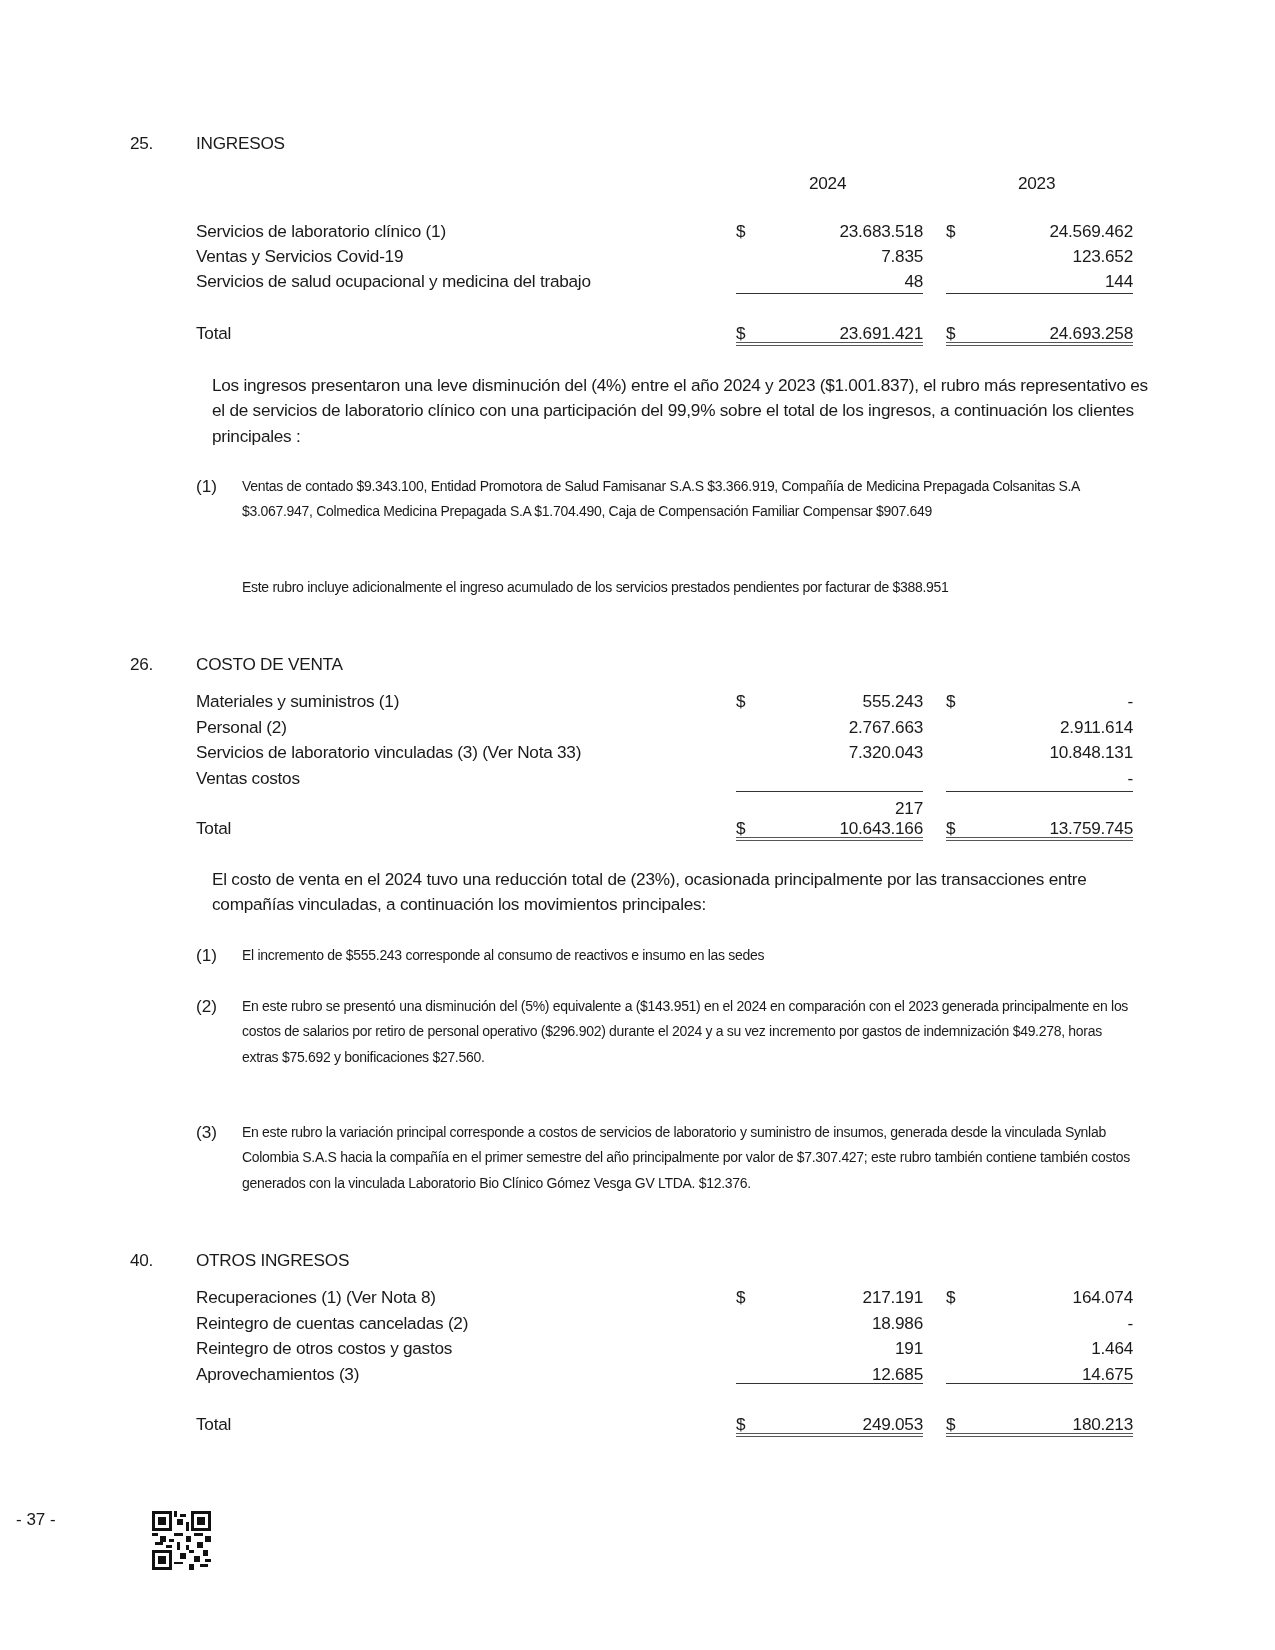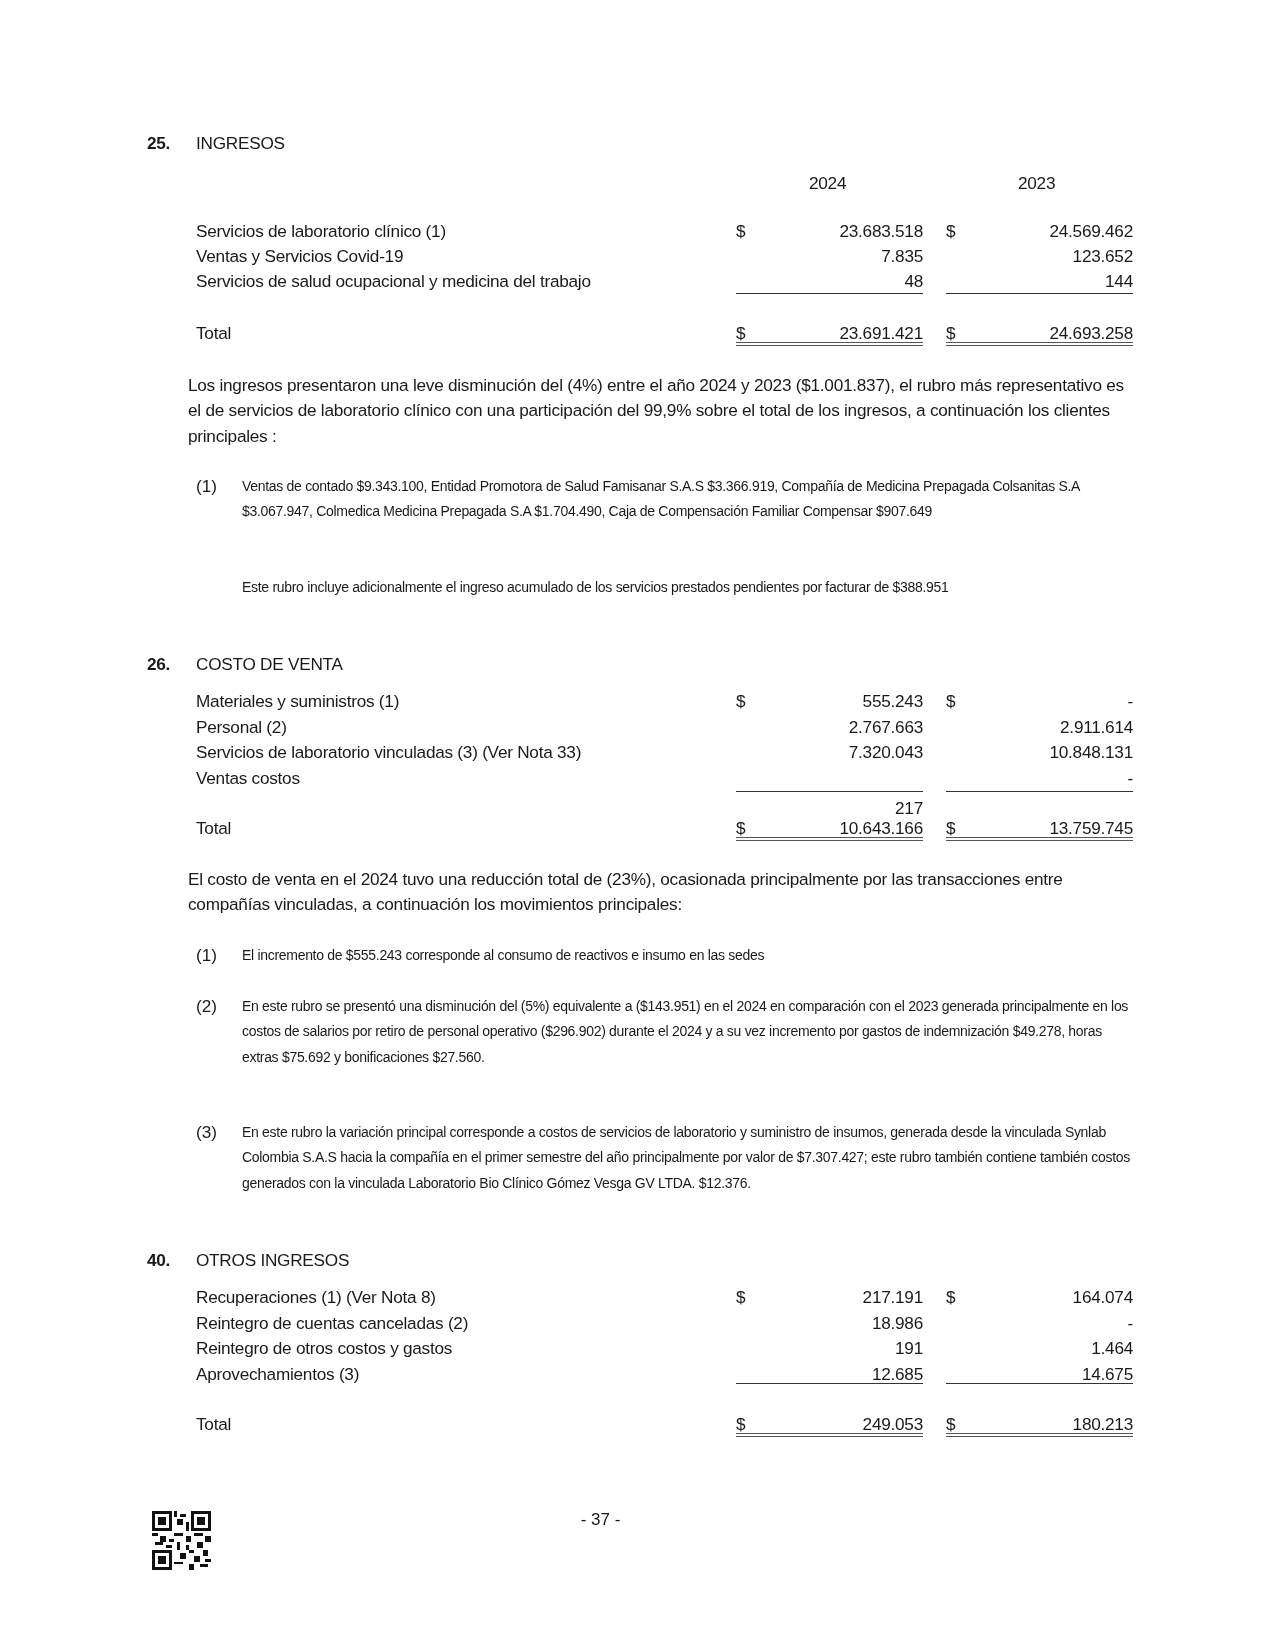--- a/index.html
+++ b/index.html
@@ -1,34 +1,34 @@
 <!DOCTYPE html>
 <html><head>
 <meta charset="utf-8">
 <style>
   html, body { margin:0; padding:0; background:#ffffff; }
   body { width:1275px; height:1650px; position:relative; overflow:hidden;
          font-family:"Liberation Sans", sans-serif; color:#1a1a1a; }
   .abs { position:absolute; white-space:nowrap; }
   .txt { font-size:17.2px; letter-spacing:-0.25px; line-height:25.4px; }
-  .sec-num { left:147px;font-weight:bold; }
+  .sec-num { left:130px; }
   .sec-title { left:196px; }
   .lbl { left:196px; }
   .cur1 { left:736px; }
   .val1 { left:736px; width:187px; text-align:right; }
   .cur2 { left:946px; }
   .val2 { left:946px; width:187px; text-align:right; }
   .yr { font-weight:normal; }
   .uline { position:absolute; height:0; border-top:1.3px solid #333; }
   .dline { position:absolute; height:2px; border-top:1.2px solid #555; border-bottom:1.2px solid #555; }
-  .para { position:absolute; left:188px; width:940px; font-size:17.2px; letter-spacing:-0.25px; line-height:25.4px; white-space:normal; }
+  .para { position:absolute; left:212px; width:940px; font-size:17.2px; letter-spacing:-0.25px; line-height:25.4px; white-space:normal; }
   .item-num { position:absolute; left:196px; font-size:17.2px; line-height:25.4px; }
   .item-text { position:absolute; left:242px; width:895px; font-size:14px; letter-spacing:-0.3px; line-height:25.4px; white-space:normal; }
   .qr { position:absolute; left:152px; top:1511px; width:59px; height:59px; }
-  .pageno { position:absolute; left:0; width:1201px; text-align:center; top:1510px; font-size:17px; }
+  .pageno { position:absolute; left:16px; width:1201px; top:1510px; font-size:17px; }
 </style>
 </head>
 <body>
 
 <div class="abs txt sec-num" style="top:131px">25.</div>
 <div class="abs txt sec-title" style="top:131px">INGRESOS</div>
 <div class="abs txt yr" style="left:809px;top:171px">2024</div>
 <div class="abs txt yr" style="left:1018px;top:171px">2023</div>
 
 <div>

